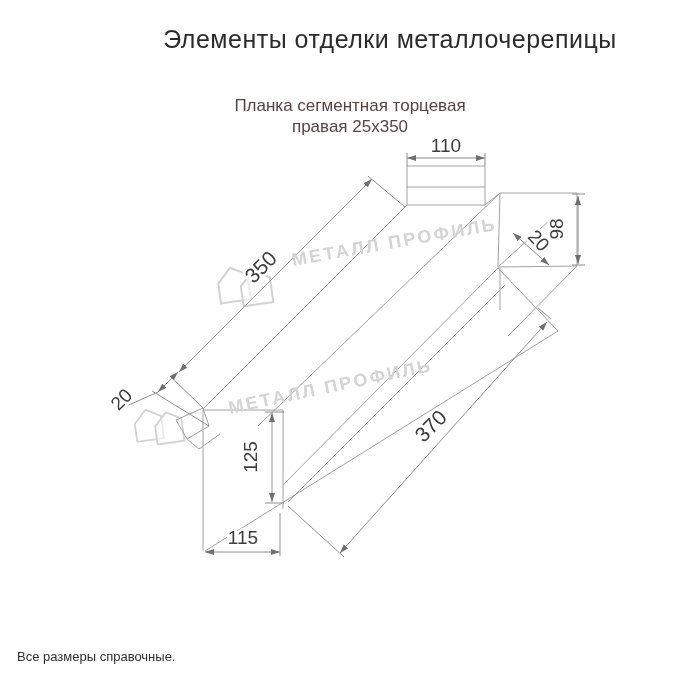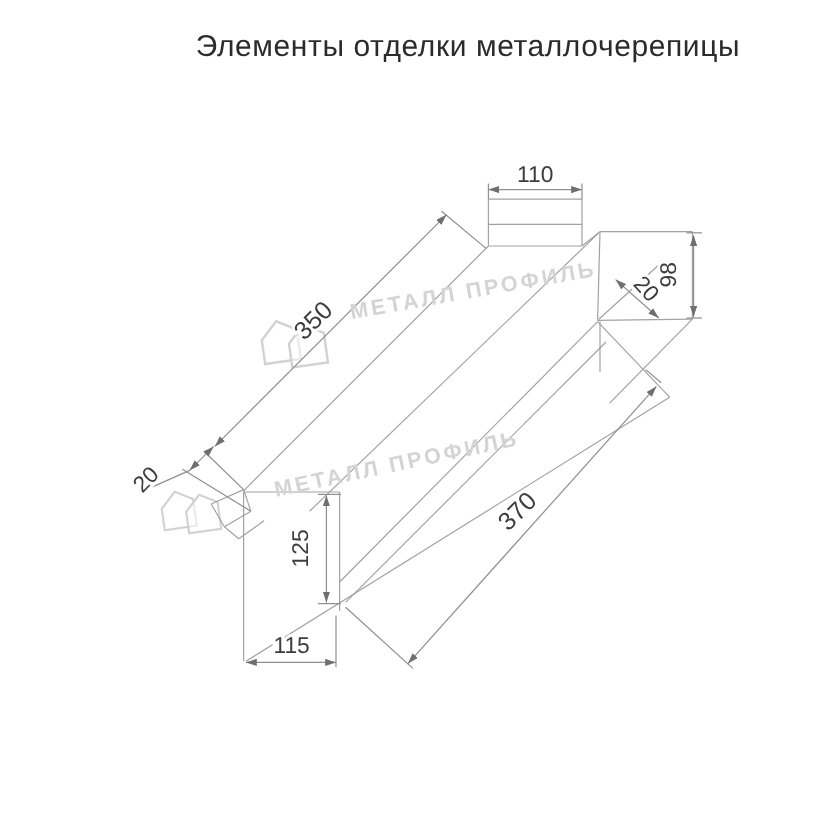--- a/index.html
+++ b/index.html
@@ -35,20 +35,22 @@
     position:absolute;left:17px;top:648px;
     font-size:13px;line-height:17px;color:#2e2e2e;
   }
 </style>
 </head>
 <body>
 
 <div class="page-title">Элементы отделки металлочерепицы</div>
 
 <div class="subtitle">
+  <div>Планка сегментная торцевая</div>
+  <div>правая 25х350</div>
 </div>
 
 <svg class="drawing-svg" width="700" height="700" viewBox="0 0 700 700">
   <defs>
     <marker id="arr" markerWidth="10" markerHeight="8" refX="9" refY="3" orient="auto-start-reverse" markerUnits="userSpaceOnUse">
       <path d="M0,0 L9,3 L0,6 Z" fill="#6f6f6f"></path>
     </marker>
   </defs>
 
   <g transform="translate(214,268) rotate(-8)">
@@ -131,13 +133,14 @@
   <text class="dim-text big" x="266" y="272" transform="rotate(-45 266 272)">350</text>
   <text class="dim-text" x="126" y="404" transform="rotate(-45 126 404)">20</text>
   <text class="dim-text" x="534" y="245" transform="rotate(47 534 245)">20</text>
   <text class="dim-text" x="563" y="229" transform="rotate(-90 563 229)">98</text>
   <text class="dim-text" x="257" y="457" transform="rotate(-90 257 457)">125</text>
   <text class="dim-text big" x="436" y="431" transform="rotate(-45 436 431)">370</text>
   <text class="dim-text" x="243" y="544">115</text>
 </svg>
 
 <div class="footer">
+  <div>Все размеры справочные.</div>
 </div>
 
 </body></html>

